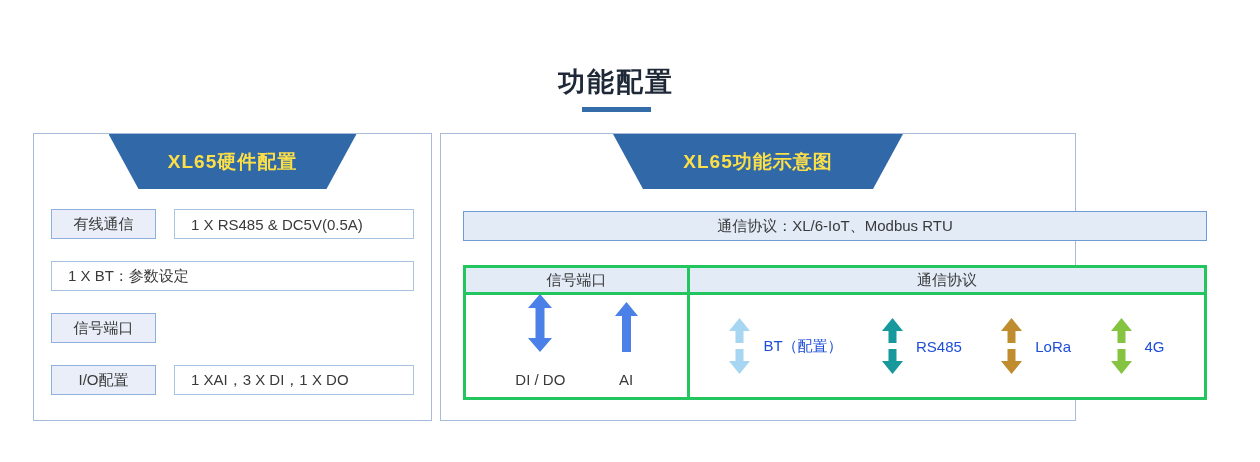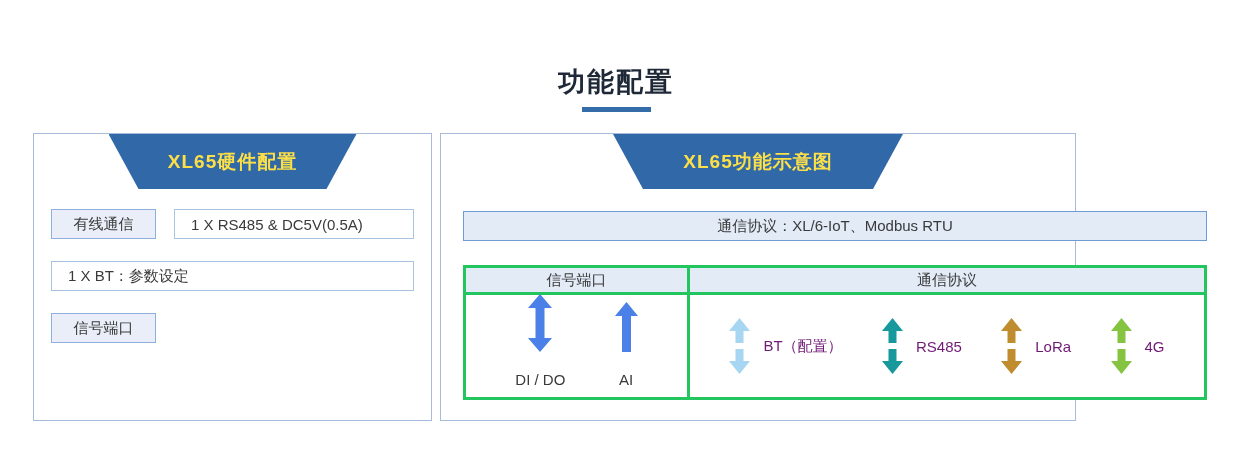--- a/index.html
+++ b/index.html
@@ -45,21 +45,21 @@
   .body-cell { height:102px; background:#ffffff; vertical-align:middle; }
 
   .signal-cell-inner { display:flex; justify-content:space-evenly; align-items:flex-end;
     height:102px; padding-bottom:9px; }
   .port-group { display:flex; flex-direction:column; align-items:center; gap:19px; }
   .port-label { font-size:15px; color:#3a3a3a; }
 
   .comm-cell-inner { display:flex; justify-content:space-evenly; align-items:center;
     height:102px; }
   .comm-group { display:flex; flex-direction:row; align-items:center; gap:13px; }
-  .comm-label { font-size:15px; color:#701a75; }
+  .comm-label { font-size:15px; color:#1d4ed8; }
 
   svg { display:block; }
 </style>
 </head>
 <body>
 
 <div class="page-title-wrap">
   <div class="page-title">功能配置</div>
   <div class="title-underline"></div>
 </div>
@@ -69,20 +69,24 @@
   <div class="hw-rows">
     <div class="hw-row">
       <div class="hw-label">有线通信</div>
       <div class="hw-value">1 X RS485 &amp; DC5V(0.5A)</div>
     </div>
     <div class="hw-row">
       <div class="hw-value">1 X BT：参数设定</div>
     </div>
     <div class="hw-row">
       <div class="hw-label">信号端口</div>
+    </div>
+    <div class="hw-row">
+      <div class="hw-label">I/O配置</div>
+      <div class="hw-value">1 XAI，3 X DI，1 X DO</div>
     </div>
   </div>
 </div>
 
 <div class="panel panel-right">
   <div class="banner banner-fn">XL65功能示意图</div>
 
   <div class="protocol-bar">通信协议：XL/6-IoT、Modbus RTU</div>
 
   <table class="fn-table">

